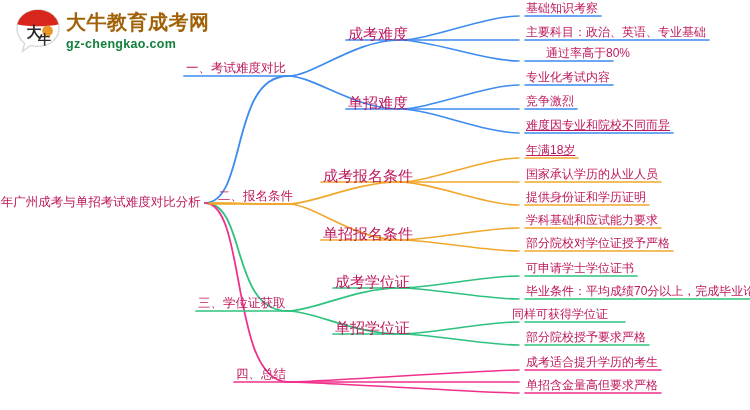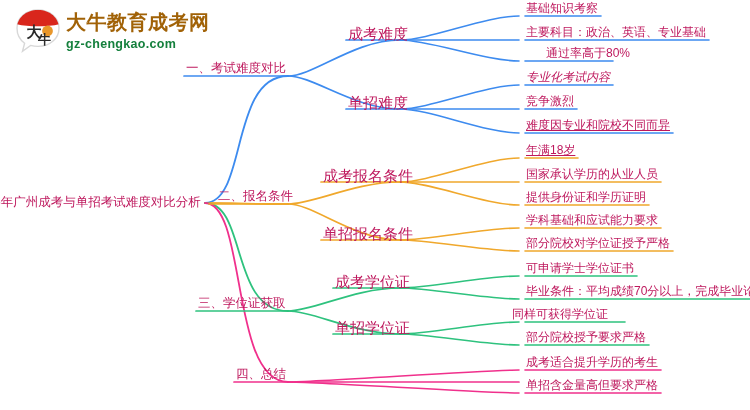--- a/index.html
+++ b/index.html
@@ -175,21 +175,21 @@
 </svg>
 
 <div id="node-layer">
     <div class="node node-root" style="left: -27px; top: 196px;">2025年广州成考与单招考试难度对比分析</div>
     <div class="node node-l1" style="left: 186px; top: 62px;">一、考试难度对比</div>
     <div class="node node-l2" style="left: 348px; top: 26px;">成考难度</div>
     <div class="node node-l3" style="left: 526px; top: 2px;">基础知识考察</div>
     <div class="node node-l3" style="left: 526px; top: 26px;">主要科目：政治、英语、专业基础</div>
     <div class="node node-l3" style="left: 526px; top: 47px; margin-left: 20px;">通过率高于80%</div>
     <div class="node node-l2" style="left: 348px; top: 95px;">单招难度</div>
-    <div class="node node-l3" style="left: 526px; top: 71px; font-style: italic;">专业化考试内容</div>
+    <div class="node node-l3" style="left: 526px; top: 71px;">专业化考试内容</div>
     <div class="node node-l3" style="left: 526px; top: 95px;">竞争激烈</div>
     <div class="node node-l3" style="left: 526px; top: 119px; text-decoration: underline;">难度因专业和院校不同而异</div>
     <div class="node node-l1" style="left: 218px; top: 190px;">二、报名条件</div>
     <div class="node node-l2" style="left: 323px; top: 168px;">成考报名条件</div>
     <div class="node node-l3" style="left: 526px; top: 144px; text-decoration: underline;">年满18岁</div>
     <div class="node node-l3" style="left: 526px; top: 168px;">国家承认学历的从业人员</div>
     <div class="node node-l3" style="left: 526px; top: 191px;">提供身份证和学历证明</div>
     <div class="node node-l2" style="left: 323px; top: 226px;">单招报名条件</div>
     <div class="node node-l3" style="left: 526px; top: 214px;">学科基础和应试能力要求</div>
     <div class="node node-l3" style="left: 526px; top: 237px;">部分院校对学位证授予严格</div>

